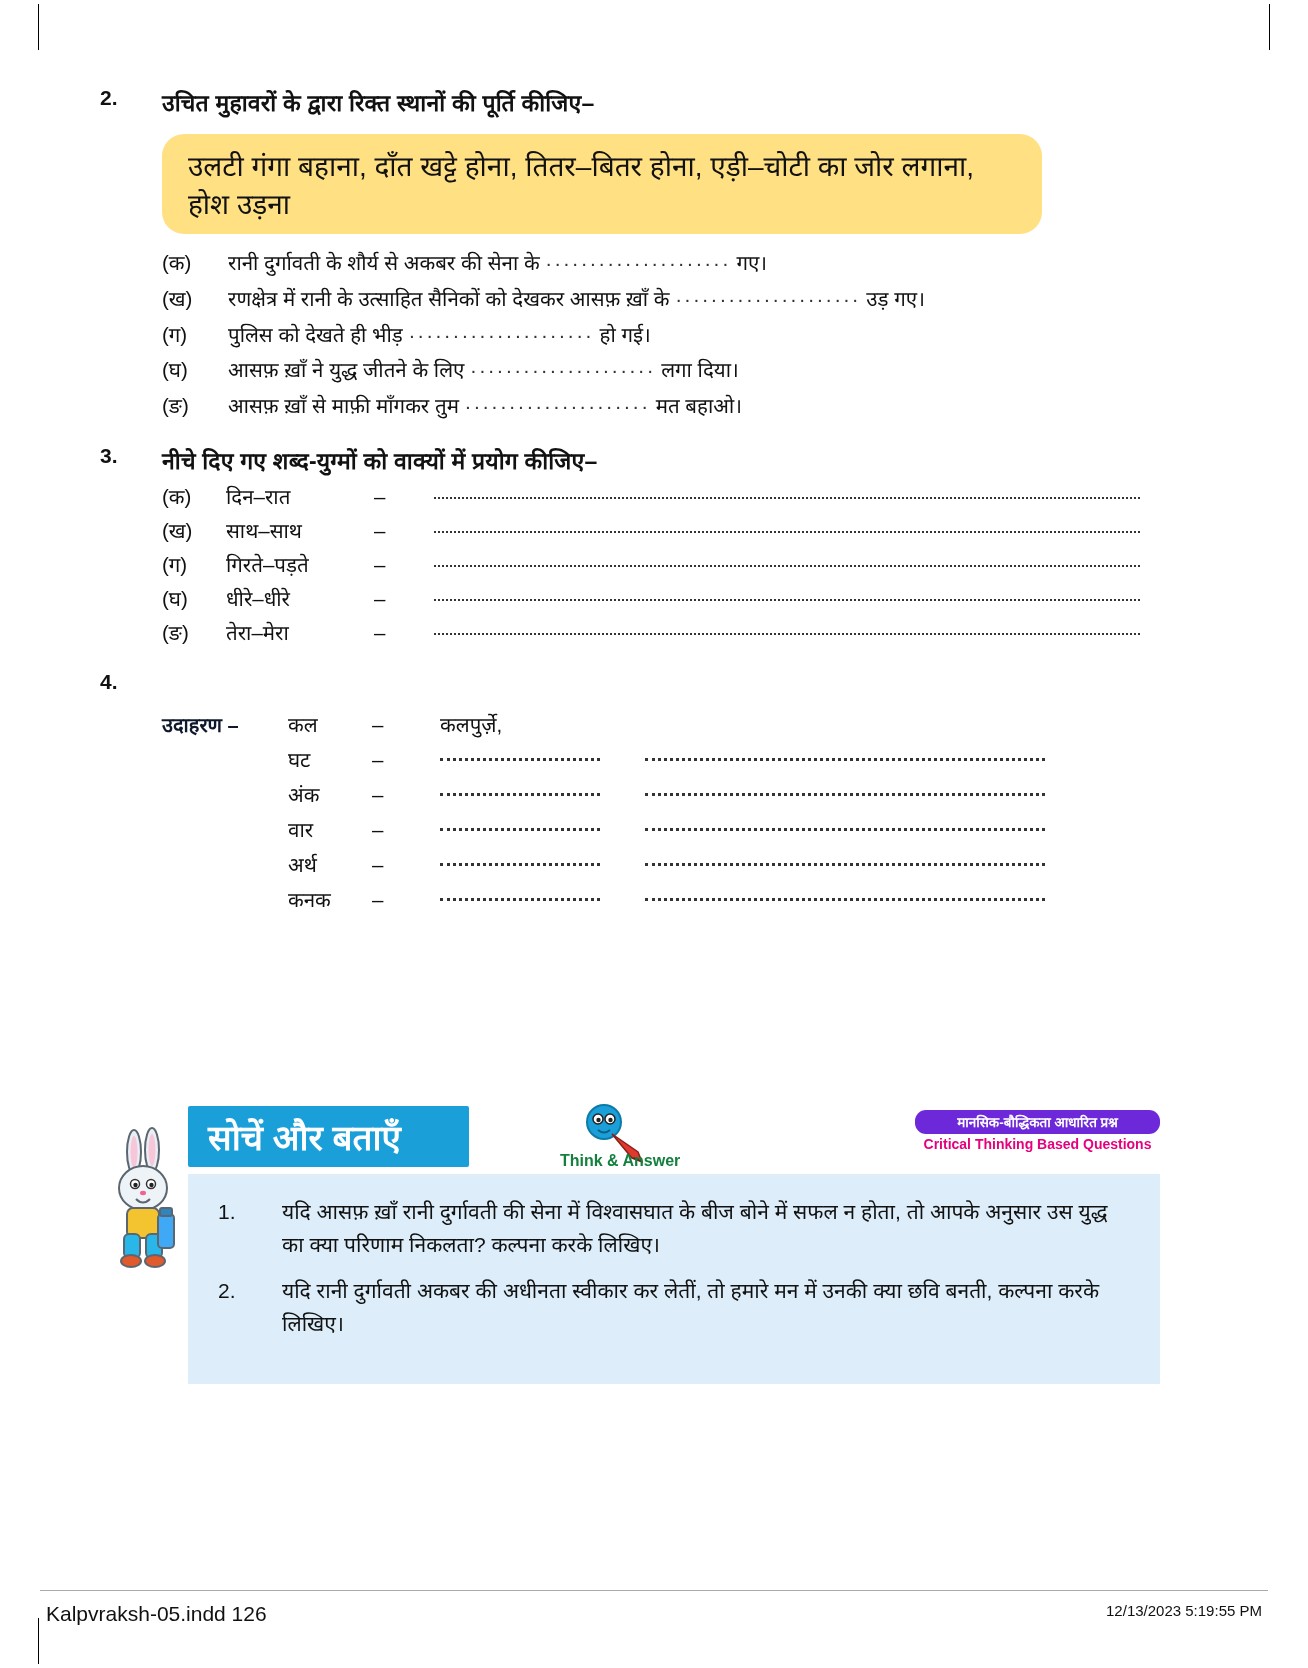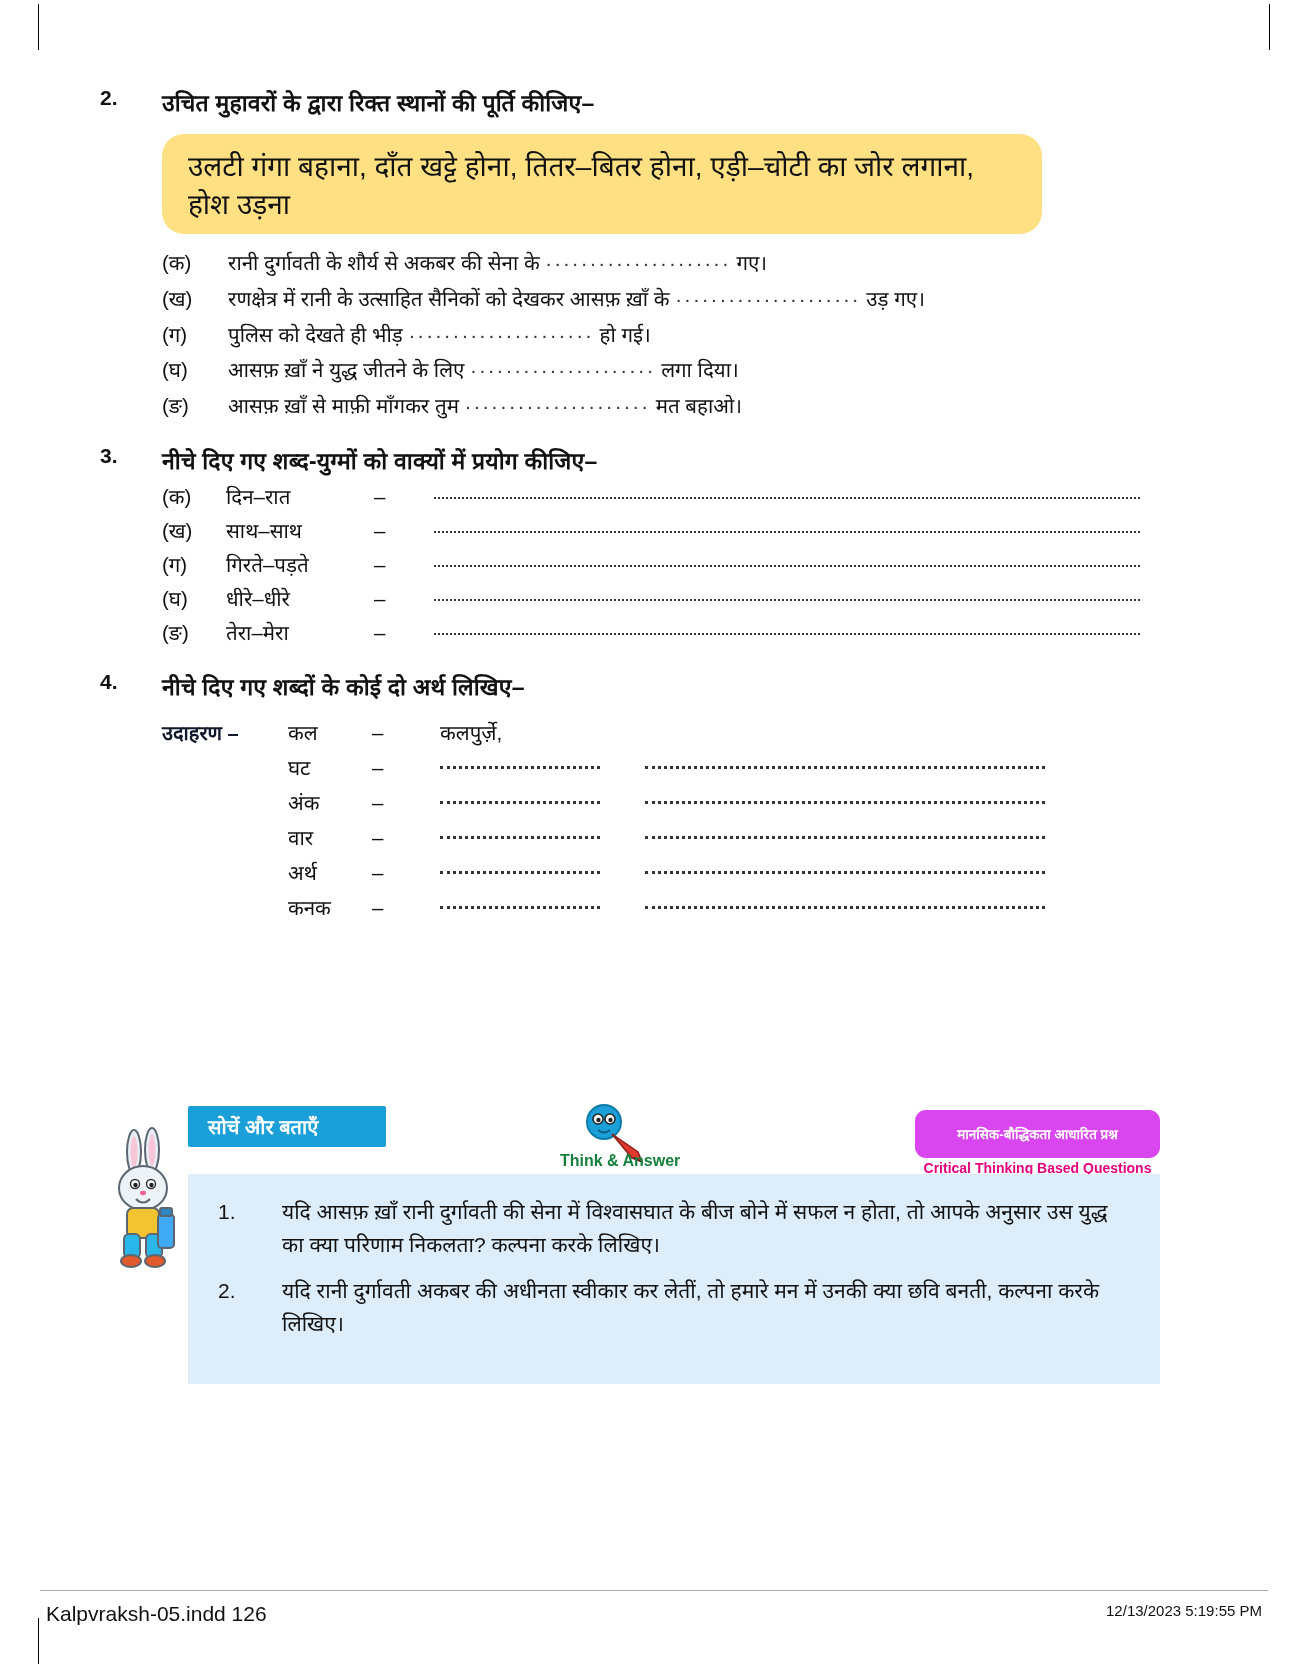--- a/index.html
+++ b/index.html
@@ -78,34 +78,34 @@
   .dotline-sm { border-bottom:3px dotted #333; width:160px; height:1px; display:inline-block; position:relative; top:-6px;}
   .dotline-lg { border-bottom:3px dotted #333; width:400px; height:1px; display:inline-block; position:relative; top:-6px;}
 
   
   .think-wrap { position:absolute; left:100px; top:1100px; width:1060px; }
   .think-header { position:relative; height:68px; }
   .think-banner {
     position:absolute; left:88px; top:6px;
     background:#1a9fd9; color:#fff;
     padding:7px 68px 7px 20px;
-    font-size:20px; font-weight:bold;
+    font-size:35px; font-weight:bold;
     border-radius:2px;
   }
   .think-sub {
     position:absolute; left:460px; top:52px;
     color:#15803d; font-size:16px; font-weight:bold;
   }
   .ct-badge {
     position:absolute; right:0px; top:10px;
     text-align:center; width:245px;
   }
   .ct-badge .pill {
-    background:#d946ef; color:#fff; font-size:13.5px;
-    border-radius:11px; padding:15px 8px; display:block;
+    background:#6d28d9; color:#fff; font-size:13.5px;
+    border-radius:11px; padding:3px 8px; display:block;
     font-weight:bold;
   }
   .ct-badge .en {
     color:#e5007d; font-size:14px; margin-top:2px; display:block;
     font-weight:bold;
   }
   .think-body {
     position:absolute; left:88px; top:74px; width:972px;
     background:#ddeefa;
     padding:22px 30px 30px 30px;
@@ -238,21 +238,20 @@
     </div>
     <div class="pairrow">
       <div class="lbl">(ङ)</div>
       <div class="word">तेरा–मेरा</div>
       <div class="dash">–</div>
       <div class="line"></div>
     </div>
 
     <div class="qrow" style="margin-top:24px;">
       <div class="qnum">4.</div>
-      <div class="qtitle">नीचे दिए गए शब्दों के कोई दो अर्थ लिखिए–</div>
     </div>
 
     <div class="wordrow" style="margin-top:16px;">
       <div class="ex-label">उदाहरण –</div>
       <div class="w">कल</div>
       <div class="dash2">–</div>
       <div class="c1">कलपुर्ज़े,</div>
     </div>
 
     <div class="wordrow">

